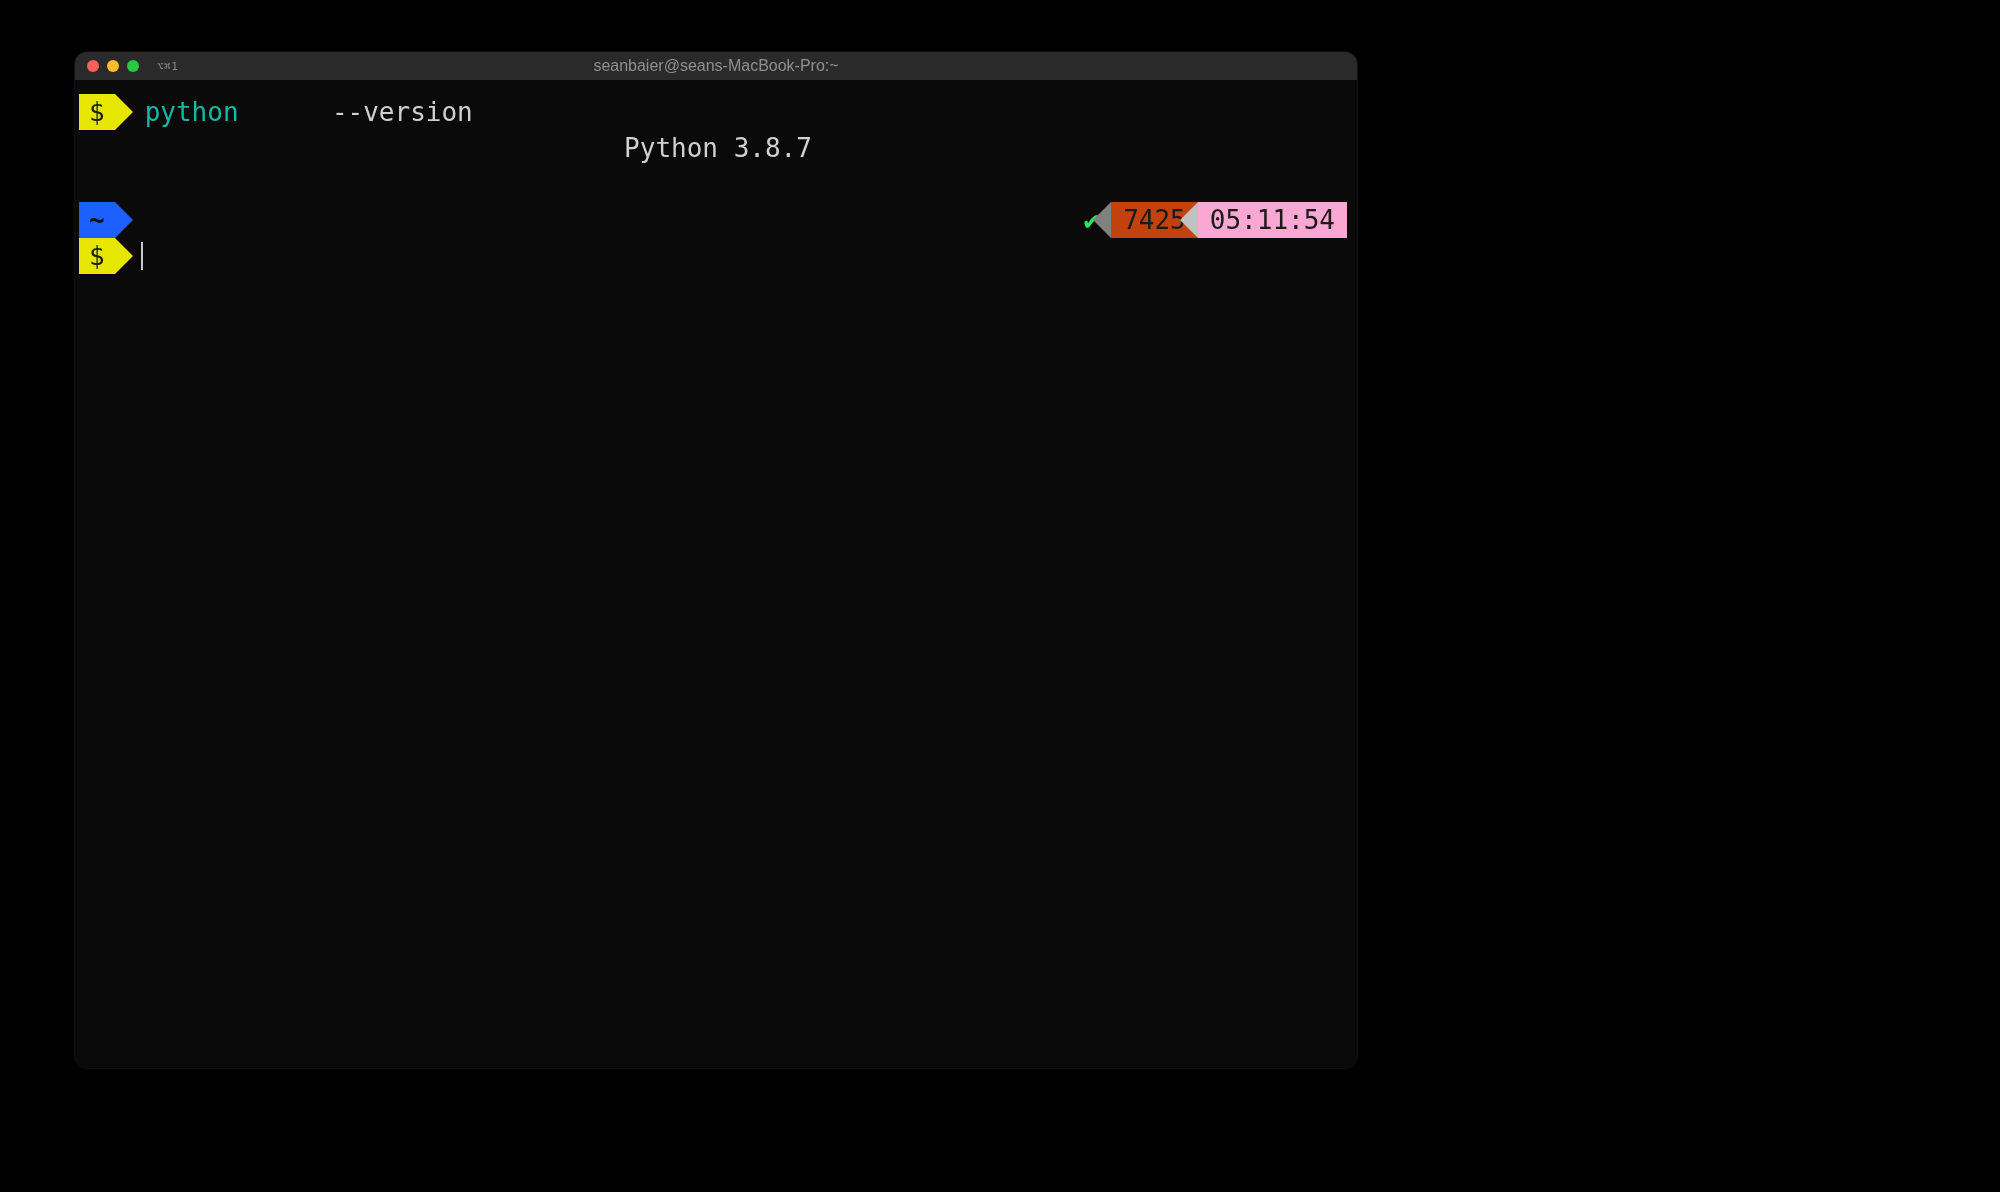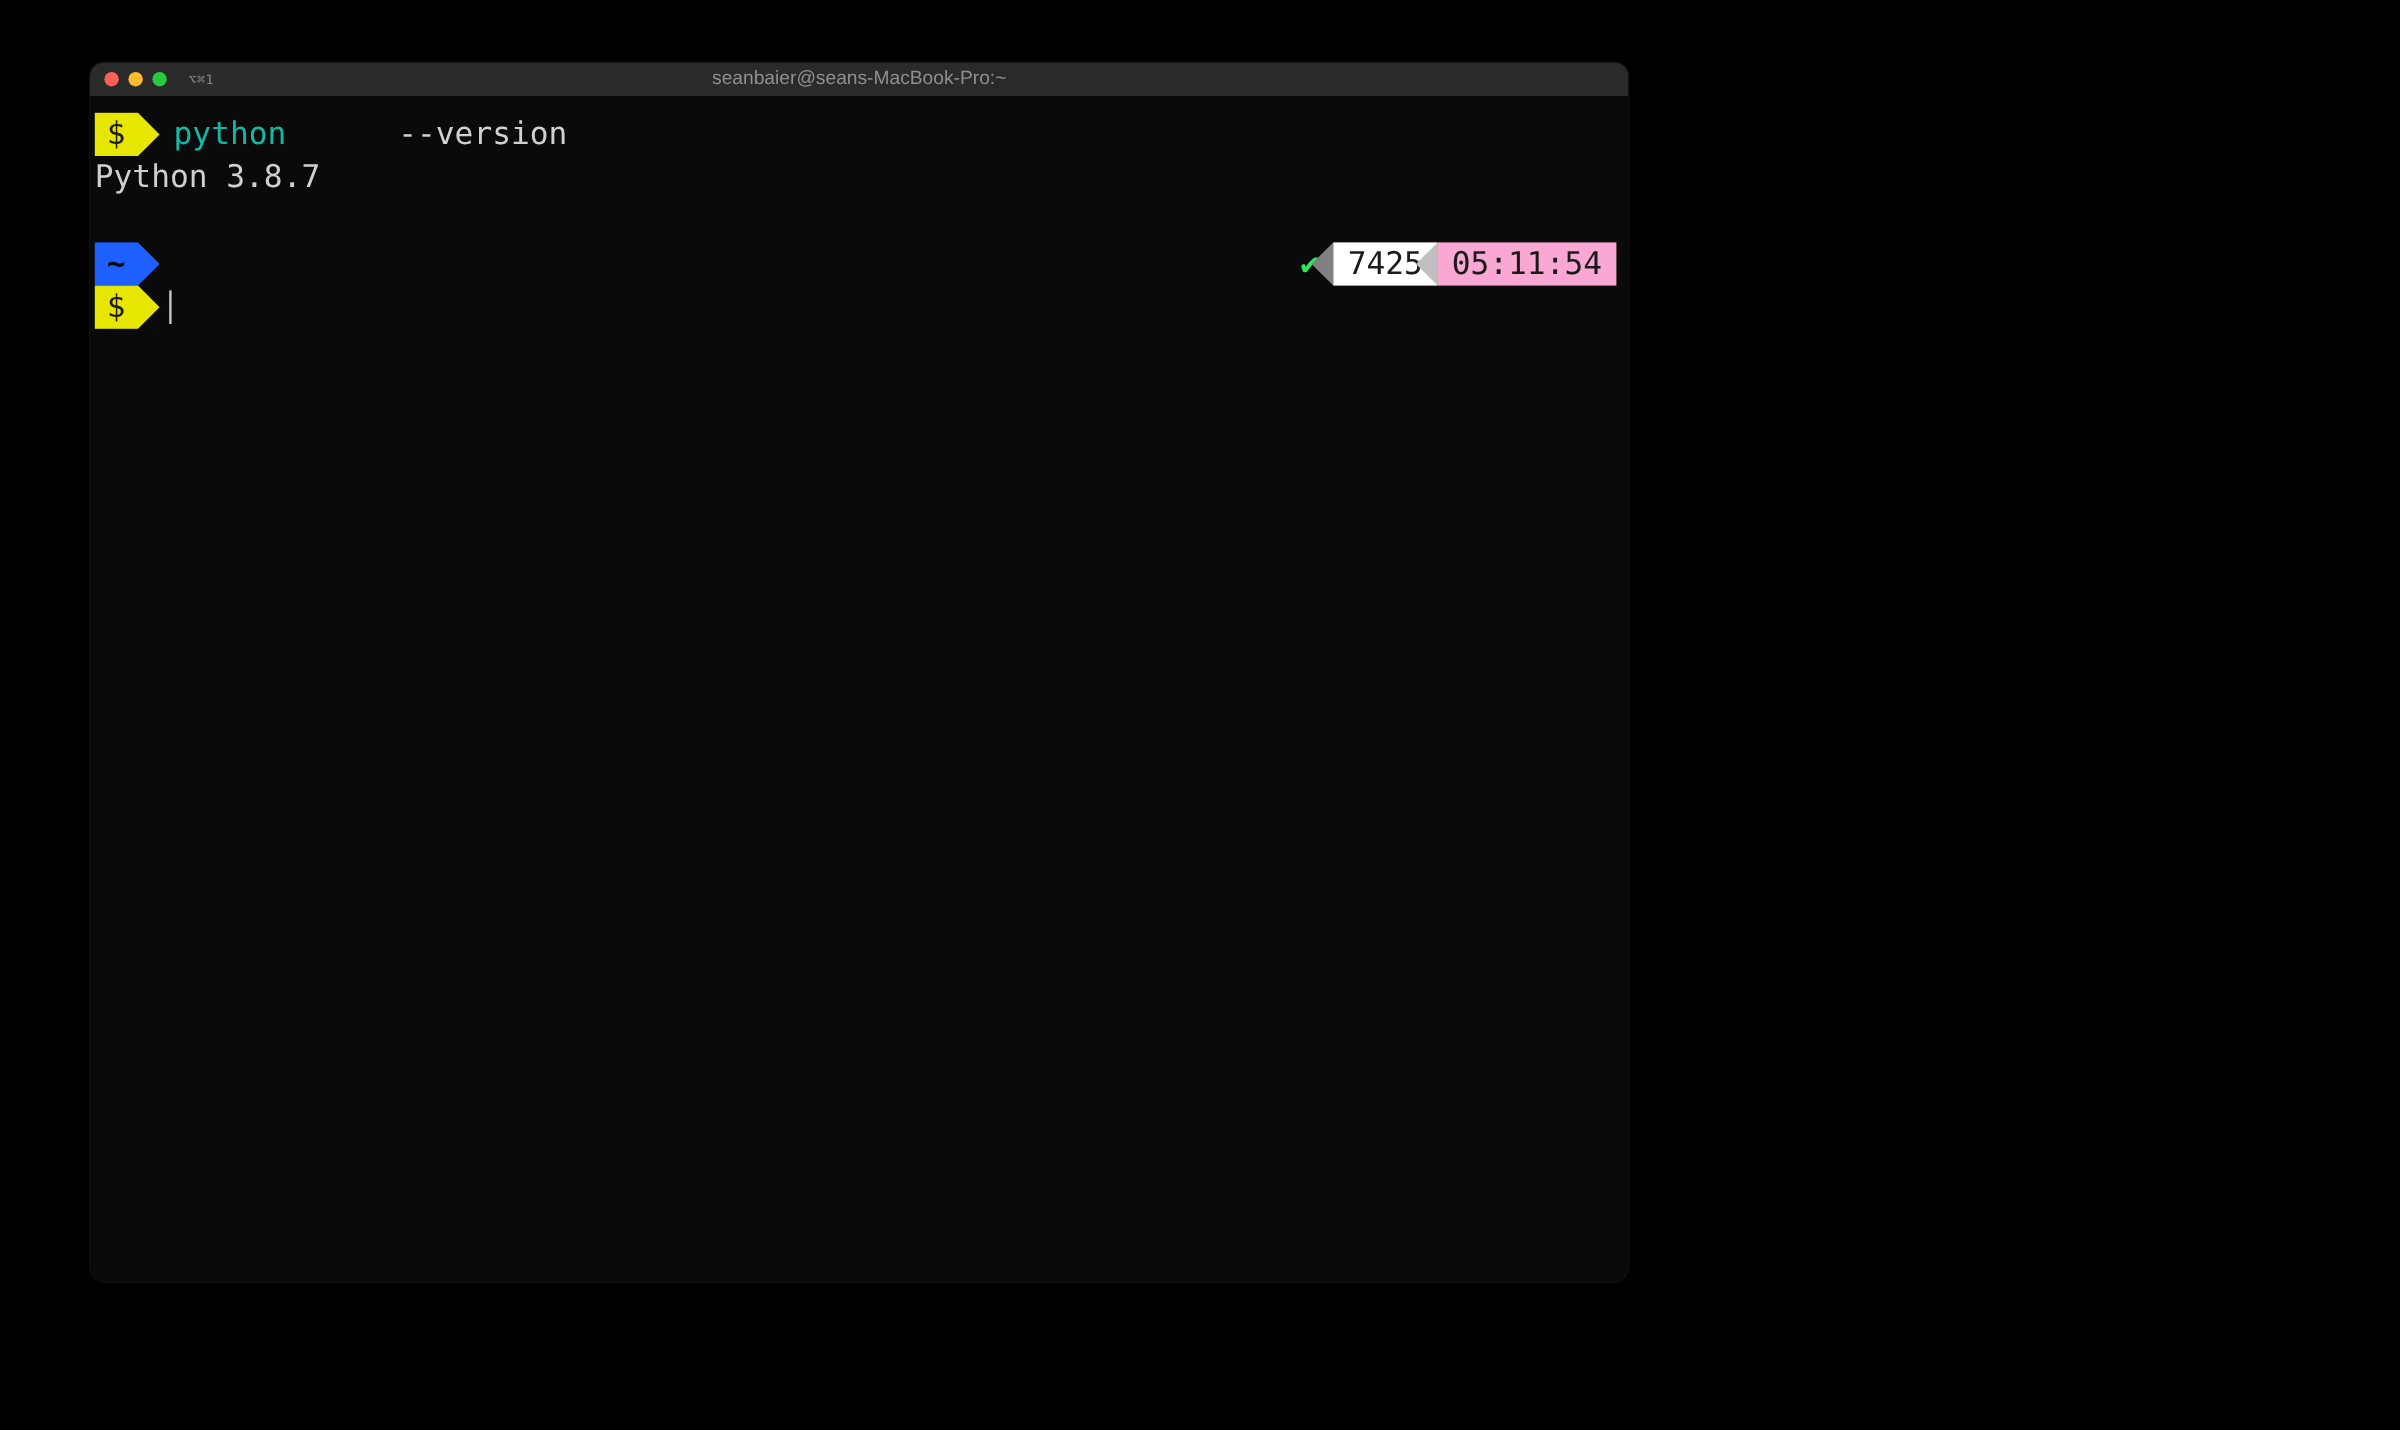--- a/index.html
+++ b/index.html
@@ -119,20 +119,21 @@
       margin-left: 30px;
     }
     .cmd-program { color: #14b8a6; text-align: right; }
     .cmd-arg { color: #d0d0d0; margin-left: 31px; }
     .output {
       color: #d0d0d0;
       padding-left: 4px;
       height: 36px;
       line-height: 36px;
       font-size: 26px;
+      text-align: center;
     }
     .blank-line {
       height: 36px;
     }
 
     
     .right-status {
       position: absolute;
       right: 10px;
       top: 0;
@@ -154,21 +155,21 @@
       top: 0;
       width: 0;
       height: 0;
       border-top: 18px solid transparent;
       border-bottom: 18px solid transparent;
       border-right-width: 18px;
       border-right-style: solid;
     }
     .rseg-black { background: #0a0a0a; }
     .rseg-black::before { border-right-color: #0a0a0a; }
-    .rseg-gray { background: #ffffff; }
+    .rseg-gray { background: #c2410c; }
     .rseg-gray::before { border-right-color: #808080; }
     .rseg-light { background: #f9a8d4; }
     .rseg-light::before { border-right-color: #c0c0c0; }
     .check { color: #2ee65b; font-weight: bold; }
     .rseg-gray-text { color: #1a1a1a; }
     .rseg-light-text { color: #1a1a1a; }
 
     .row-with-right {
       position: relative;
       height: 36px;

